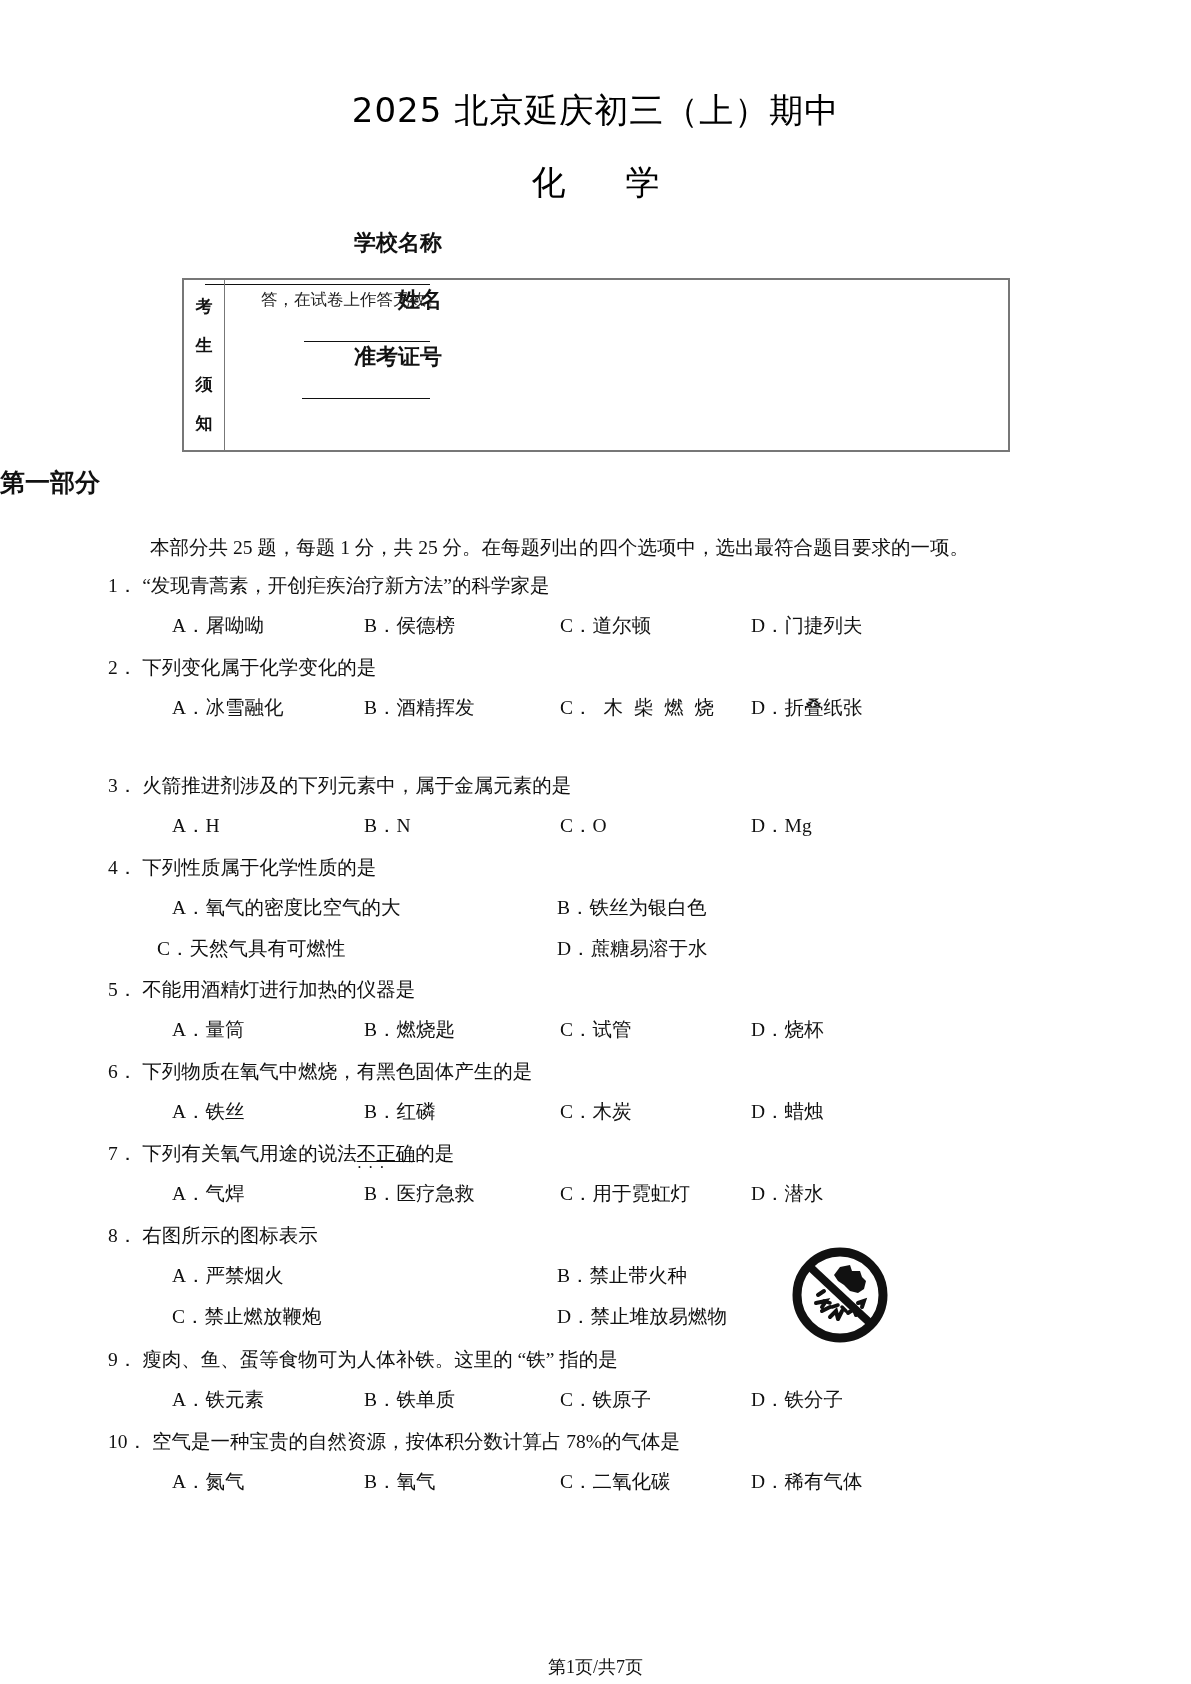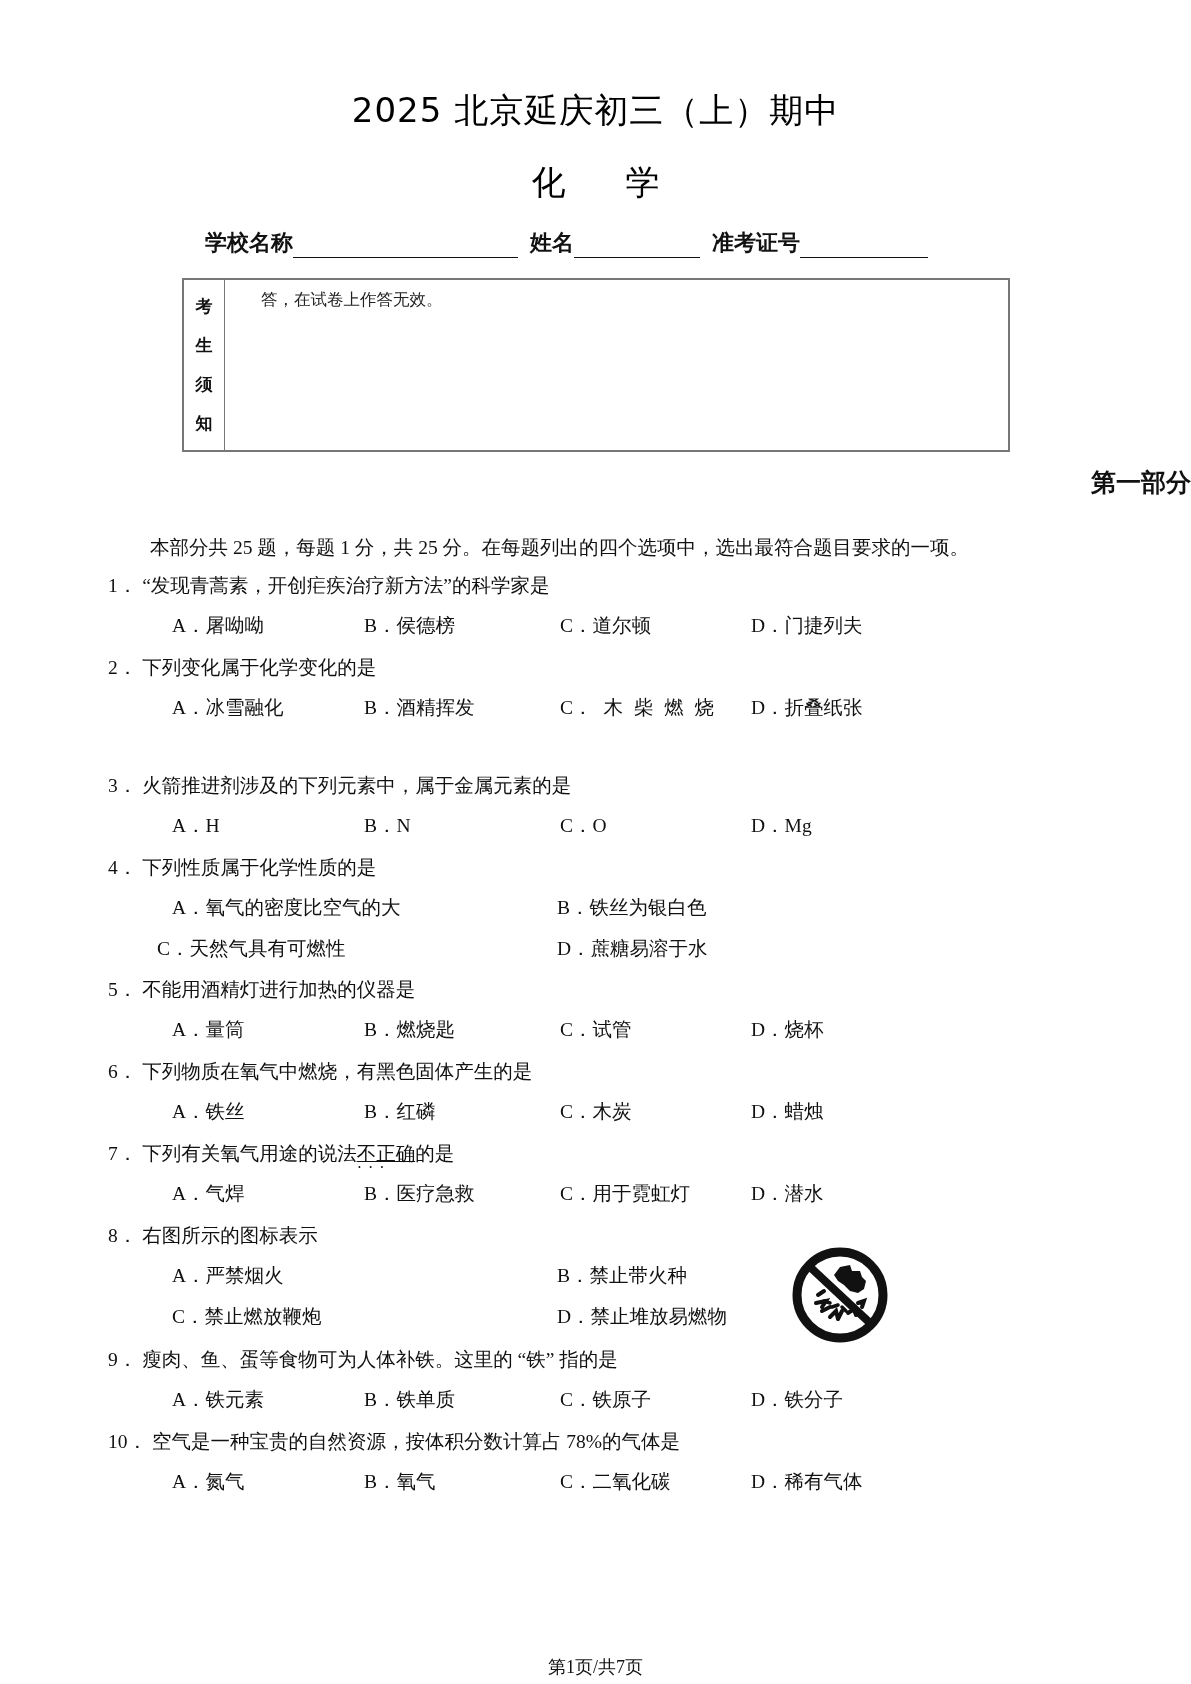--- a/index.html
+++ b/index.html
@@ -16,36 +16,36 @@
   .subject {
     left: 0; width: 1191px; top: 160px; text-align: center;
     font-family: "DejaVu Sans", "Liberation Sans", sans-serif;
     font-size: 34px; color: #000; word-spacing: 0;
   }
   .subject span { display: inline-block; margin: 0 30px; }
   .info-row {
     top: 228px; left: 205px;
     font-family: "DejaVu Sans", "Liberation Sans", sans-serif;
     font-size: 22px; font-weight: bold; color: #111;
-    display: flex; align-items: flex-end;
+    display: flex; align-items: flex-end; flex-direction: column;
   }
   .info-row .blank { display: inline-block; border-bottom: 1.5px solid #111; height: 26px; margin-right: 12px; }
   .notice {
     position: absolute; left: 182px; top: 278px; width: 828px; height: 174px;
     border: 2px solid #777; box-sizing: border-box; display: flex;
   }
   .notice-side {
     width: 40px; border-right: 1.5px solid #777; display: flex; flex-direction: column;
     align-items: center; justify-content: center; gap: 16px;
     font-family: "DejaVu Sans", sans-serif; font-weight: bold; font-size: 17px;
   }
   .notice-body { flex: 1; padding: 2px 8px 0 10px; font-size: 16.5px; line-height: 35px; color: #222; }
   .notice-body .indent { padding-left: 26px; }
   .part-title {
-    left: 0; width: 1191px; top: 466px; text-align: right;
+    left: 0; width: 1191px; top: 466px; text-align: left;
     font-family: "DejaVu Sans", sans-serif; font-weight: bold; font-size: 25px;
   }
   .intro { left: 150px; top: 534px; font-size: 19.5px; }
   .q { left: 108px; font-size: 19.5px; }
   .opt { font-size: 19.5px; }
   .icon-sign { position: absolute; left: 788px; top: 1245px; width: 104px; height: 100px; }
   .footer { left: 0; width: 1191px; top: 1655px; text-align: center; font-size: 18px; }
   .emph-dots { position: relative; text-decoration: underline; }
   .emph-dots::after {
     content: "· · ·"; position: absolute; left: 0; top: 16px; font-size: 16px; letter-spacing: 1px;

